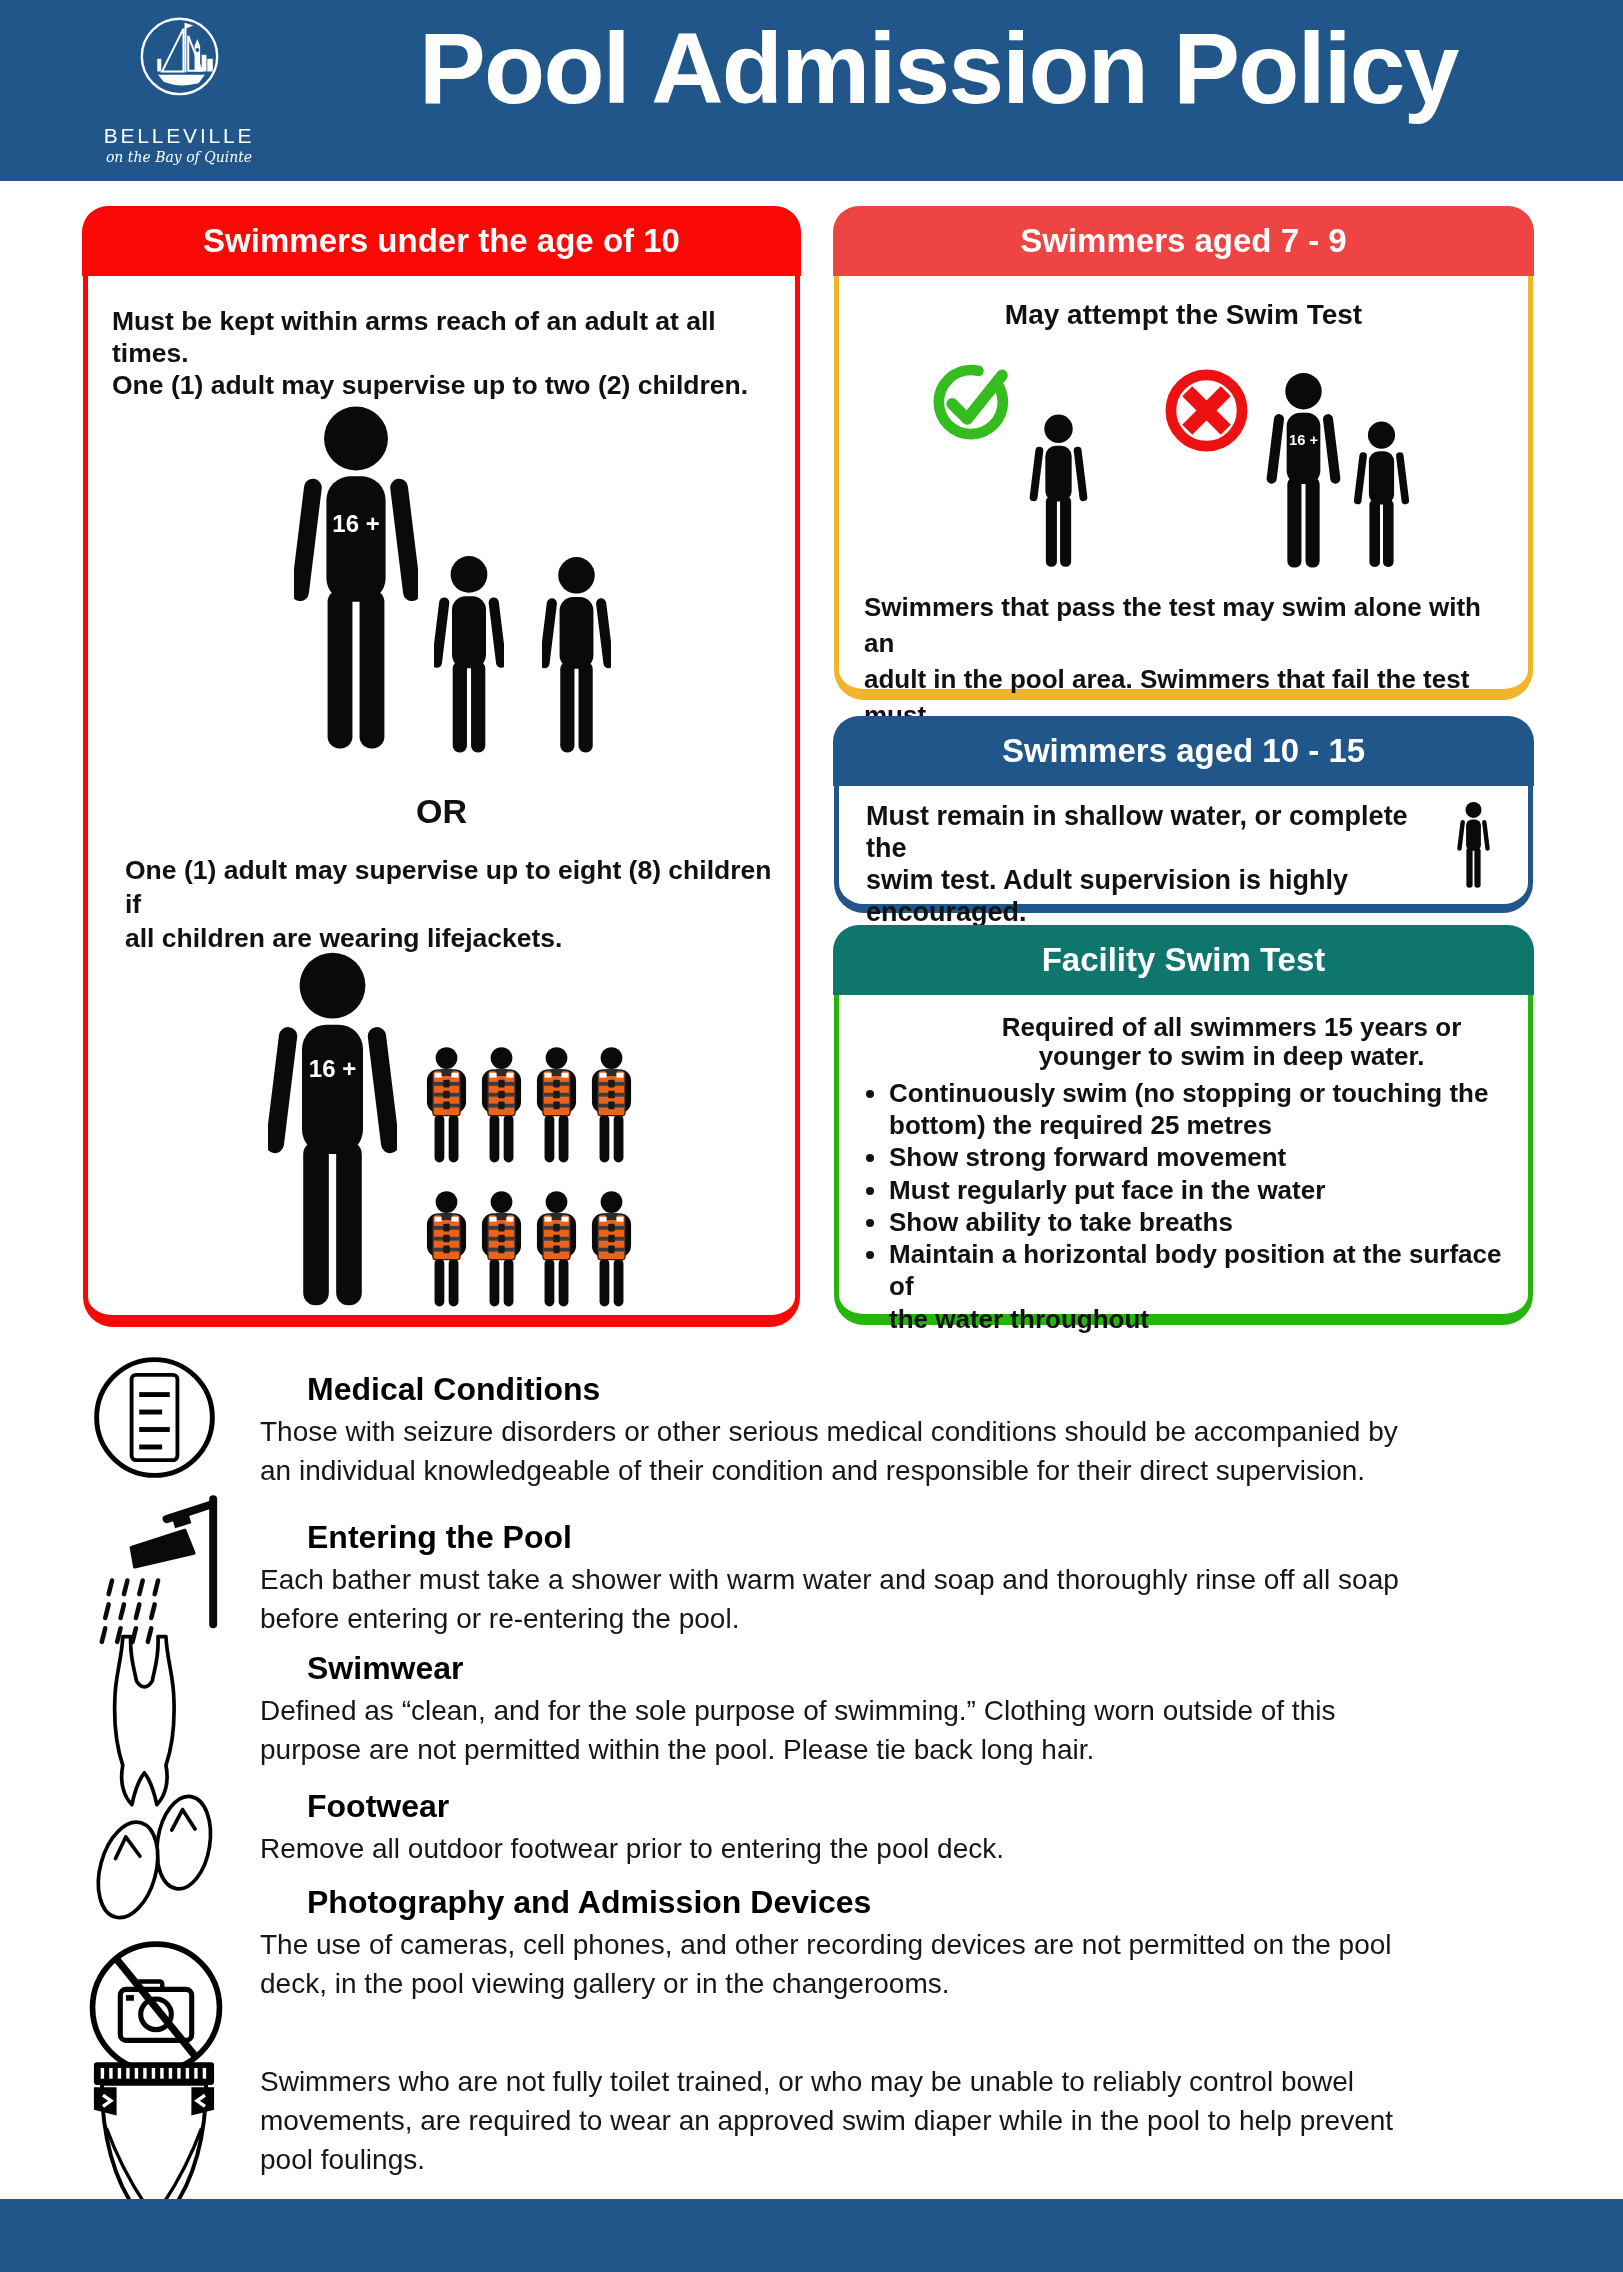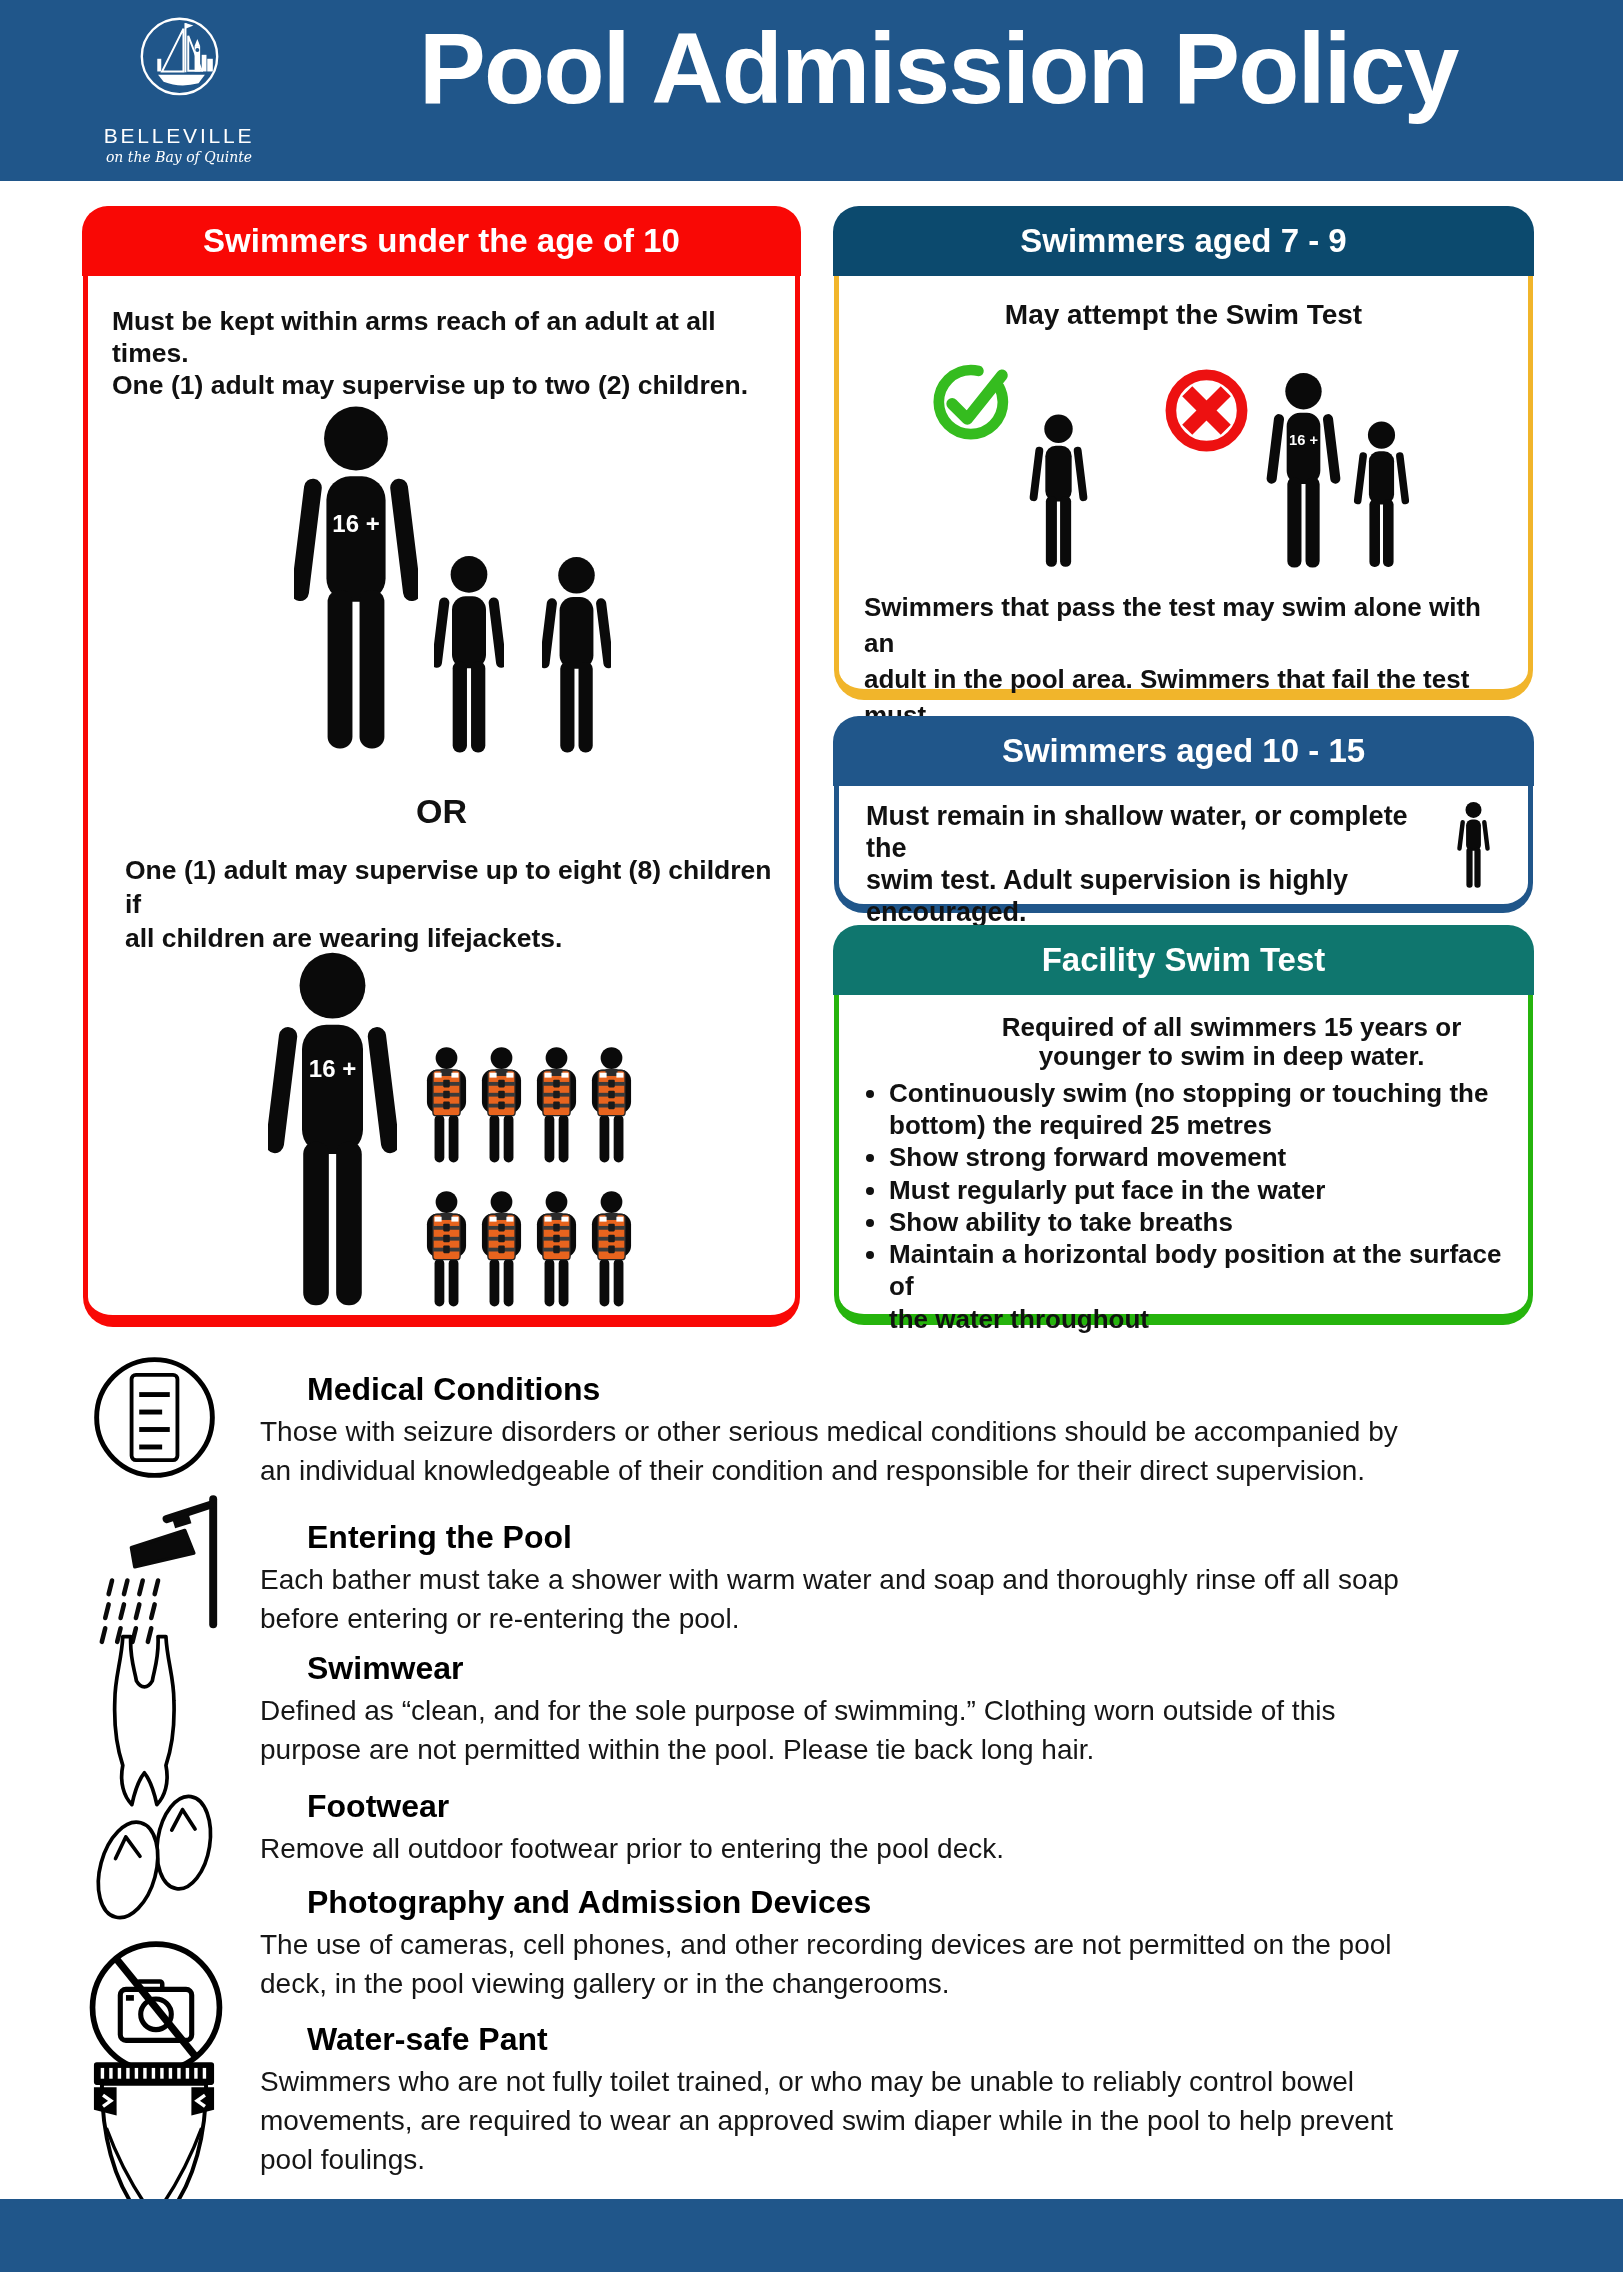--- a/index.html
+++ b/index.html
@@ -13,21 +13,21 @@
   .logo{position:absolute;left:90px;top:8px;width:178px;height:169px;text-align:center;color:#fff;}
   .logo-name{font-size:21px;letter-spacing:2.8px;font-weight:400;margin-top:-3.4px;}
   .logo-tagline{font-family:"DejaVu Serif",serif;font-style:italic;font-size:14px;margin-top:1.1px;}
   
   .card{position:absolute;background:#fff;box-sizing:border-box;border-style:solid;border-radius:30px;}
   .card-head{height:70px;margin:0 -5.6px;border-radius:26px 26px 0 0;display:flex;
              align-items:center;justify-content:center;color:#fff;font-size:33px;font-weight:bold;}
   .card-under10{left:83px;top:206px;width:717px;height:1121px;border-color:#F90805;border-width:0 5.6px 12.4px 5.6px;}
   .card-under10 .card-head{background:#F90805;}
   .card-7-9{left:834px;top:206px;width:699px;height:494px;border-color:#F1B52B;border-width:0 5.6px 11.3px 5.6px;}
-  .card-7-9 .card-head{background:#0c4a6e;}
+  .card-7-9 .card-head{background:#ef4444;}
   .card-10-15{left:834px;top:716px;width:699px;height:197px;border-color:#20568A;border-width:0 5.6px 9px 5.6px;}
   .card-10-15 .card-head{background:#20568A;}
   .card-swimtest{left:834px;top:925px;width:699px;height:400px;border-color:#26B40D;border-width:0 5.6px 11.3px 5.6px;}
   .card-swimtest .card-head{background:#0f766e;}
   .pre{white-space:pre-line;}
   .card p{margin:0;}
   .abs{position:absolute;}
   .u10-p1{left:24px;width:671px;top:100px;font-size:26.5px;line-height:1.2;font-weight:bold;}
   .u10-or{left:0;width:100%;top:586px;text-align:center;font-size:34px;font-weight:bold;}
   .u10-p2{left:37px;width:659px;top:648px;font-size:26.5px;line-height:1.28;font-weight:bold;}
@@ -346,20 +346,19 @@
         <rect x="176" y="44" width="6" height="19"></rect>
           <rect x="191" y="44" width="6" height="19"></rect>
         <rect x="206" y="44" width="6" height="19"></rect>
       </g>
       <polygon points="14,78 54,78 54,128 14,118" fill="#000"></polygon>
       <polygon points="226,78 186,78 186,128 226,118" fill="#000"></polygon>
       <polyline points="30,92 44,102 30,112" fill="none" stroke="#fff" stroke-width="6"></polyline>
       <polyline points="210,92 196,102 210,112" fill="none" stroke="#fff" stroke-width="6"></polyline>
     </svg>
   </div>
-  <div class="section-heading" style="top:2021px;">Water-safe Pant</div>
   <div class="section-body pre" style="top:2062px;">Swimmers who are not fully toilet trained, or who may be unable to reliably control bowel
 movements, are required to wear an approved swim diaper while in the pool to help prevent
 pool foulings.</div>
 
   <div class="bottom-banner"></div>
 </div>
 
 
 </body></html>

